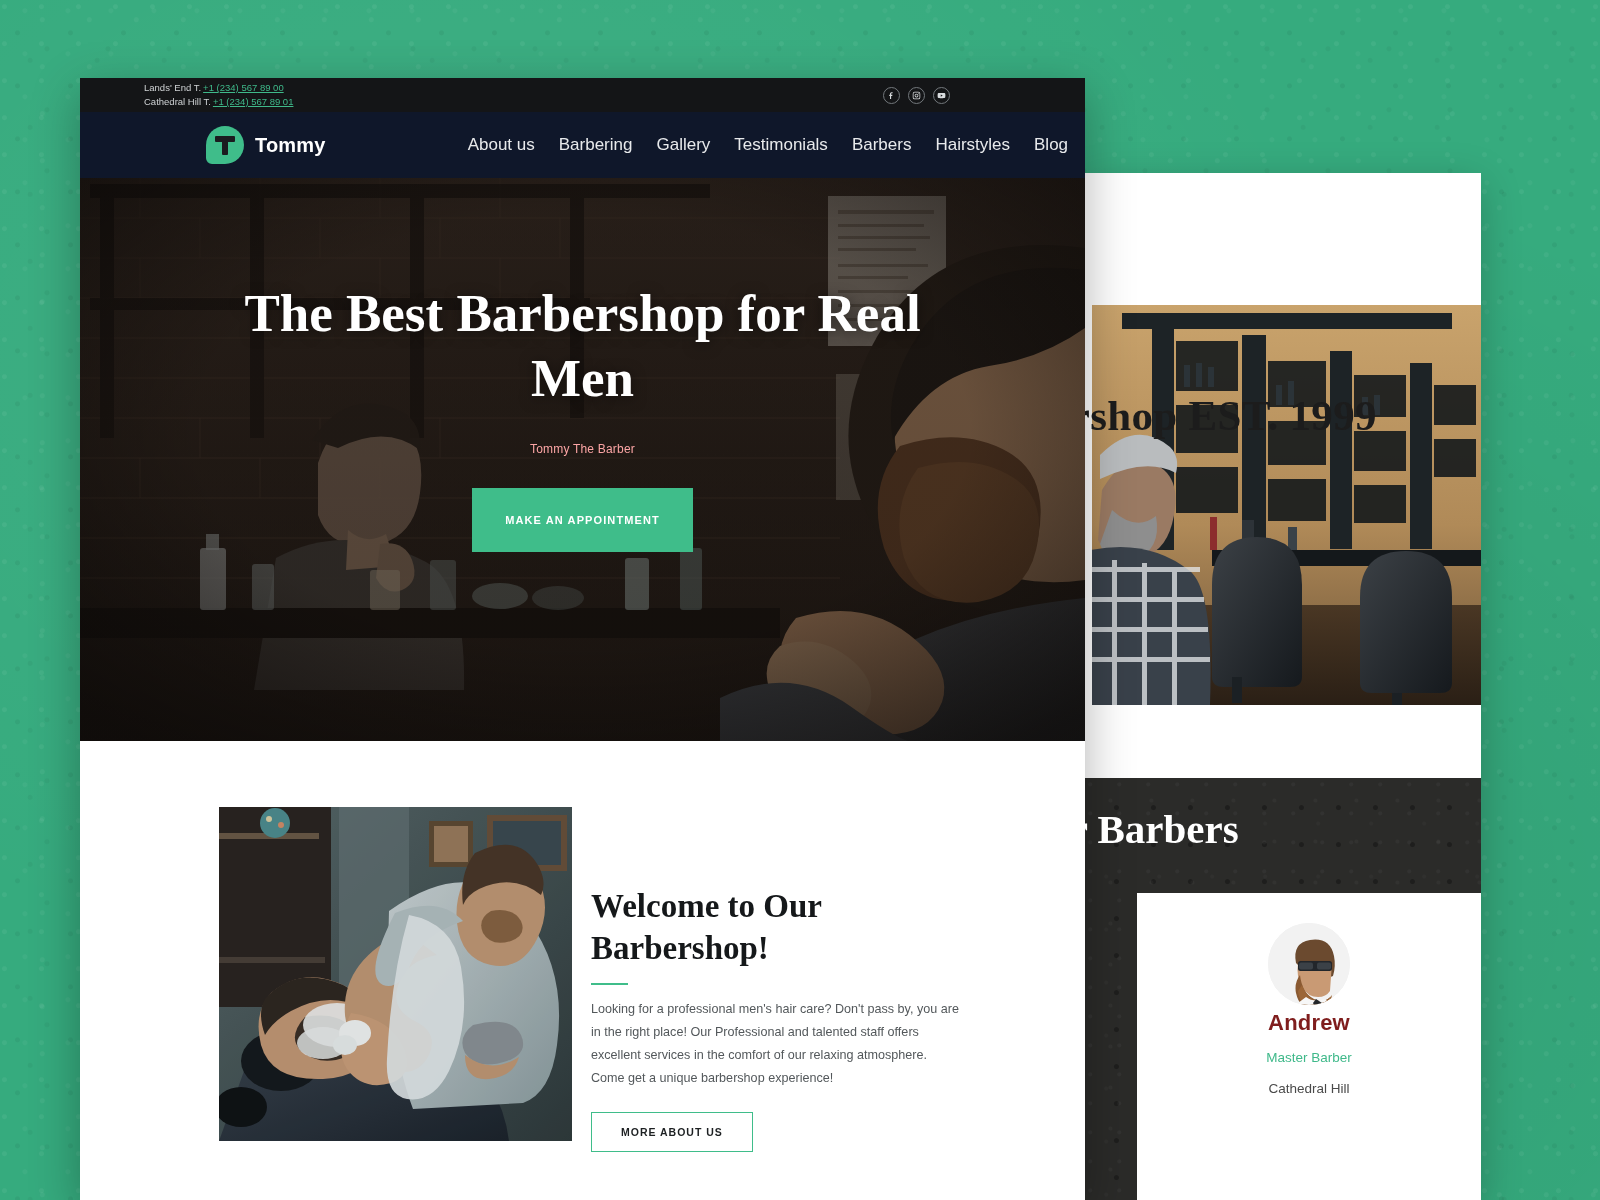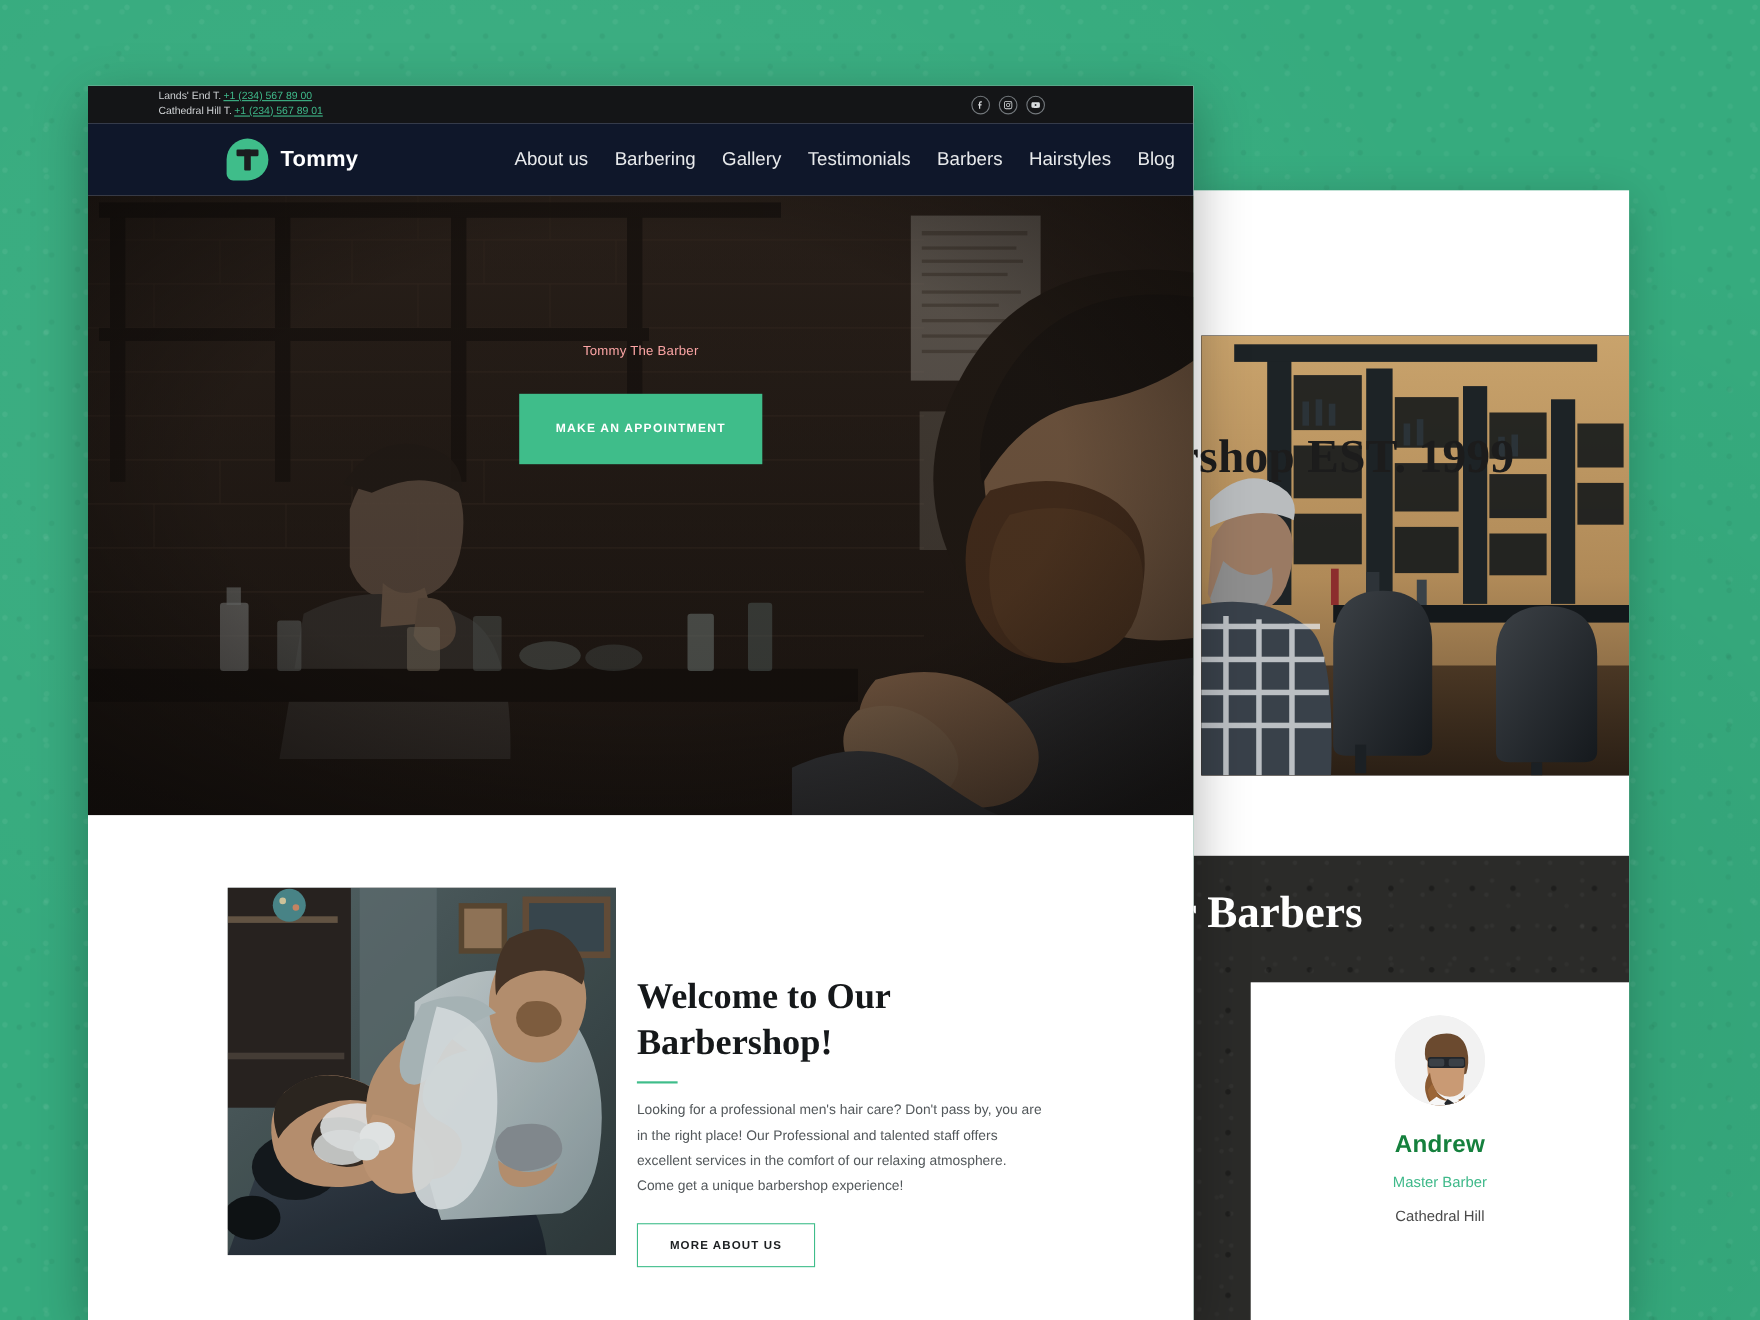--- a/index.html
+++ b/index.html
@@ -117,24 +117,24 @@
     width: 82px;
     height: 82px;
     border-radius: 50%;
     margin: 0 auto;
     overflow: hidden;
     background: #f0f0f0;
     position: relative;
   }
 
   .barber-name {
-    margin-top: 22px;
+    margin-top: 5px;
     font-size: 22px;
     font-weight: 700;
-    color: #15803d;
+    color: #7f1d1d;
     letter-spacing: 0.2px;
   }
 
   .barber-role {
     margin-top: 14px;
     font-size: 13.5px;
     color: #3fb98a;
   }
 
   .barber-location {
@@ -310,21 +310,21 @@
     font-weight: 700;
     letter-spacing: 1.1px;
     padding: 26px 33px;
     border: none;
     cursor: pointer;
     font-family: "Liberation Sans", sans-serif;
   }
 
   
   .about {
-    padding: 66px 0 0 0;
+    padding: 66px 0 0 12px;
     display: flex;
     gap: 19px;
     align-items: flex-start;
   }
 
   .about-photo {
     margin-left: 127px;
     width: 353px;
     height: 334px;
     flex: none;
@@ -641,20 +641,21 @@
           <path d="M1005 420 q-160 16-250 90 q-48 40-64 53 l314 0 z" fill="url(#denim)"></path>
           <path d="M716 440 q72-22 122 24 q34 30 24 60 q-14 36-66 32 q-56-4-86-48 q-22-36 6-68 z" fill="#bf9069"></path>
           <path d="M700 468 q40-14 74 16 q22 20 16 42 q-10 28-46 24 q-40-6-54-38 q-10-26 10-44 z" fill="#caa078"></path>
           <path d="M640 520 q70-34 130 8 q42 30 58 35 l-188 0 z" fill="#4d545c"></path>
         </g>
         <rect width="1005" height="563" fill="url(#vig)"></rect>
       </svg>
     </div>
     <div class="hero-overlay"></div>
     <div class="hero-content">
+      <h1 class="hero-title">The Best Barbershop for Real Men</h1>
       <div class="hero-sub">Tommy The Barber</div>
       <button class="hero-btn">MAKE AN APPOINTMENT</button>
     </div>
   </div>
 
   <div class="about">
     <div class="about-photo">
       <svg width="353" height="334" viewBox="0 0 353 334" preserveAspectRatio="xMidYMid slice">
         <defs>
           <linearGradient id="shopwall" x1="0" y1="0" x2="1" y2="1">

